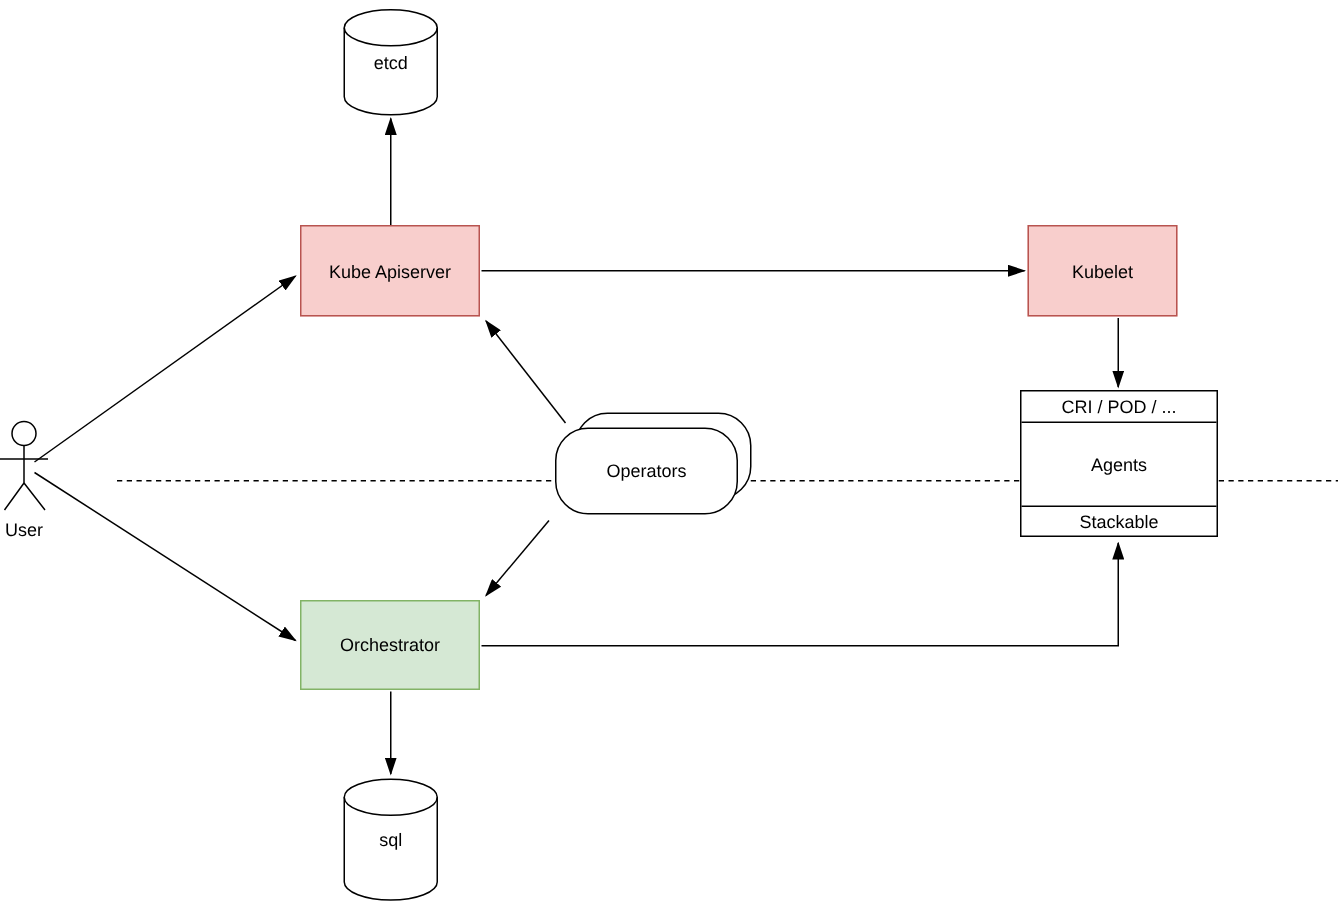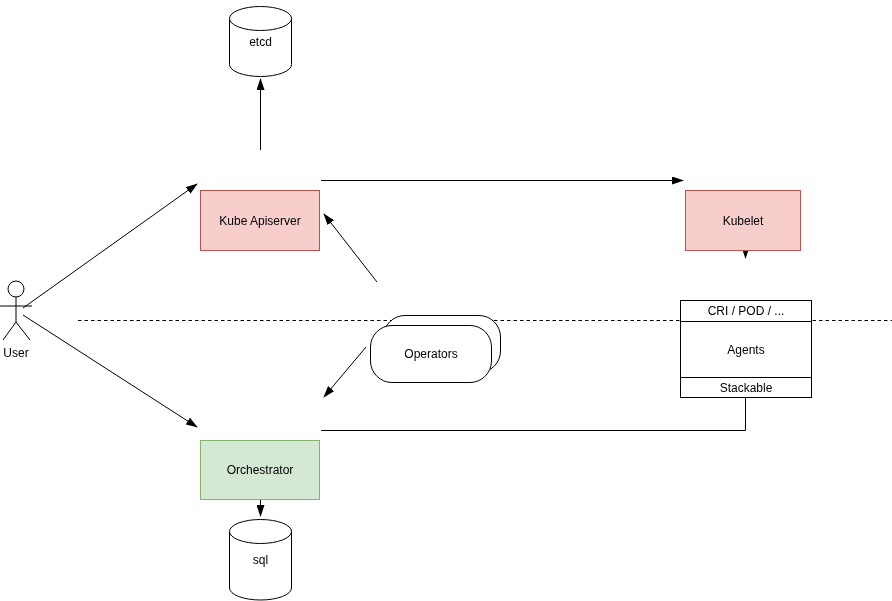--- a/index.html
+++ b/index.html
@@ -8,21 +8,21 @@
     width:892px;height:601px;
     background:#ffffff;
     font-family:"Liberation Sans",sans-serif;
     font-size:12px;color:#000;
     overflow:hidden;
   }
   .layer-svg{position:absolute;left:0;top:0;z-index:0;}
   .node{
     position:absolute;z-index:1;
     display:flex;align-items:center;justify-content:center;
-    box-sizing:border-box;text-align:center;margin-top:40px;
+    box-sizing:border-box;text-align:center;
   }
   .node-red{background:#f8cecc;border:1px solid #b85450;}
   .node-green{background:#d5e8d4;border:1px solid #82b366;}
   .node-plain{background:#ffffff;border:1px solid #000000;}
   .rounded{border-radius:22px;}
   .stack{flex-direction:column;align-items:stretch;padding:0;}
   .stack-row{display:flex;align-items:center;justify-content:center;box-sizing:border-box;}
   .stack-top{height:21px;border-bottom:1px solid #000;}
   .stack-mid{flex:1;}
   .stack-bot{height:20px;border-top:1px solid #000;}
@@ -69,21 +69,21 @@
       <path d="M0,306 H32"></path>
       <path d="M16,322 L3,340 M16,322 L30,340"></path>
       <text x="16" y="357" text-anchor="middle" font-size="12" fill="#000" stroke="none">User</text>
     </g>
   </svg>
 
   <div class="node node-red" style="left:200px;top:150px;width:120px;height:61px;">
     <span>Kube Apiserver</span>
   </div>
 
-  <div class="node node-red" style="left:685px;top:150px;width:116px;height:61px;">
+  <div class="node node-red" style="left:685px;top:150px;width:100px;height:61px;">
     <span>Kubelet</span>
   </div>
 
   <div class="node node-plain rounded" style="left:383px;top:275px;width:118px;height:58px;"></div>
   <div class="node node-plain rounded" style="left:370px;top:285px;width:122px;height:58px;">
     <span>Operators</span>
   </div>
 
   <div class="node node-green" style="left:200px;top:400px;width:120px;height:60px;">
     <span>Orchestrator</span>

